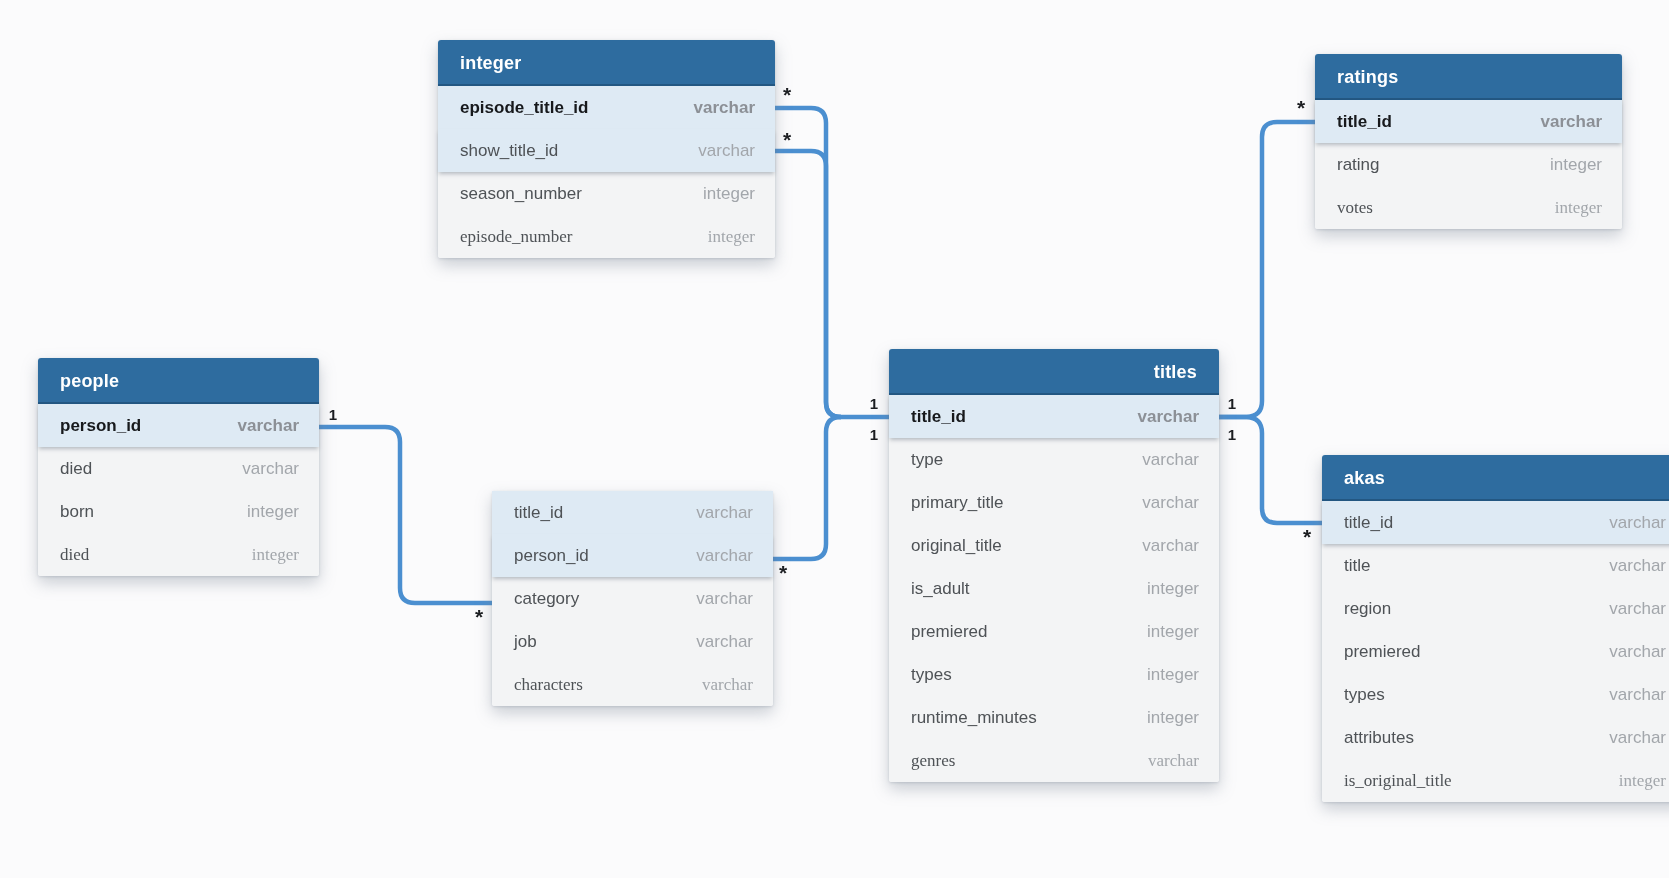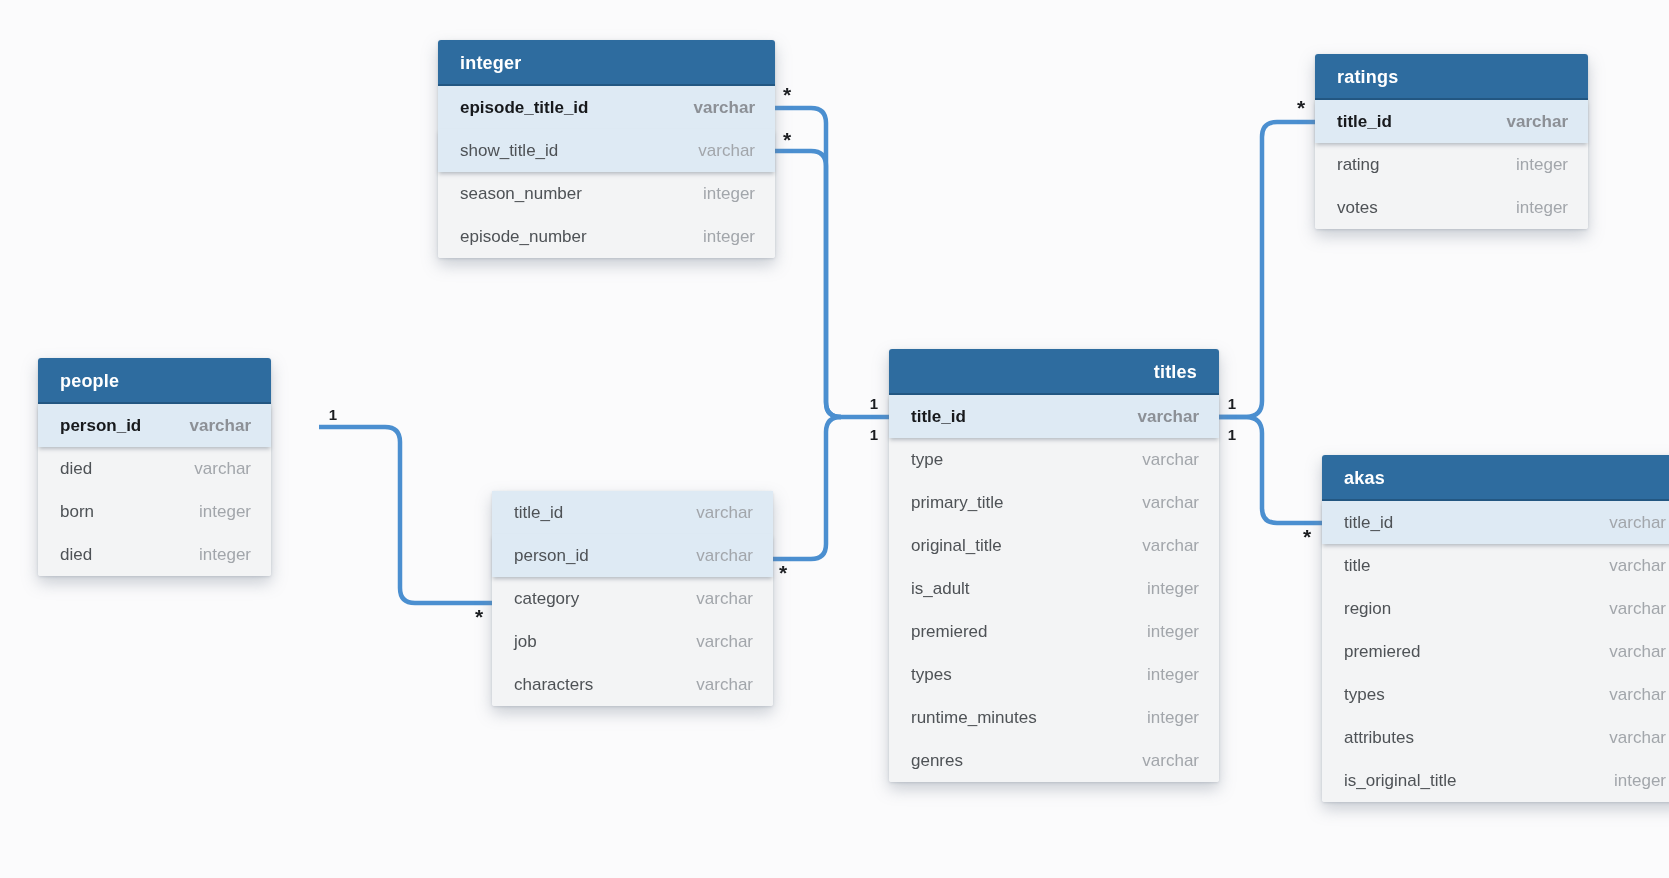--- a/index.html
+++ b/index.html
@@ -23,21 +23,21 @@
     background:var(--header,#2e6c9f); color:#ffffff;
     font-size:18px; font-weight:700; letter-spacing:.2px;
     border-radius:3px 3px 0 0;
     box-shadow:inset 0 -2px 0 rgba(15,48,78,.35);
   }
   .row {
     height:43px; display:flex; align-items:center; justify-content:space-between;
     padding:0 20px 0 22px; background:var(--row,#f3f4f5);
     font-size:17px; color:#4e5256;
   }
-  .row:last-child { border-radius:0 0 2px 2px; }
+  .row:last-child { border-radius:0 0 2px 2px;font-family:Liberation Serif, serif; }
   .row.key { background:var(--keyrow,#deeaf4); }
   .row.key-end { position:relative; z-index:1; box-shadow:0 3px 4px -1px rgba(90,102,118,.40); }
   .row .type { color:#a2a6ab; }
   .row.pk .col-name { font-weight:700; color:#17191c; }
   .row.pk .type { font-weight:700; color:#8c9096; }
 </style>
 </head>
 <body>
 
 <div class="canvas" id="canvas" style="--bg: #fbfbfc; --header: #2e6c9f; --keyrow: #deeaf4; --row: #f3f4f5; --line: #4b8fd0;">
@@ -72,21 +72,21 @@
       </div>
       <div class="row">
         <span class="col-name">season_number</span>
         <span class="type">integer</span>
       </div>
       <div class="row">
         <span class="col-name">episode_number</span>
         <span class="type">integer</span>
       </div>
     </div>
-    <div class="table" style="left: 38px; top: 358px; width: 233px;">
+    <div class="table" style="left: 38px; top: 358px; width: 281px;">
       <div class="table-header">people</div>
       <div class="row key pk key-end">
         <span class="col-name">person_id</span>
         <span class="type">varchar</span>
       </div>
       <div class="row">
         <span class="col-name">died</span>
         <span class="type">varchar</span>
       </div>
       <div class="row">
@@ -152,21 +152,21 @@
       </div>
       <div class="row">
         <span class="col-name">runtime_minutes</span>
         <span class="type">integer</span>
       </div>
       <div class="row">
         <span class="col-name">genres</span>
         <span class="type">varchar</span>
       </div>
     </div>
-    <div class="table" style="left: 1315px; top: 54px; width: 273px;">
+    <div class="table" style="left: 1315px; top: 54px; width: 307px;">
       <div class="table-header">ratings</div>
       <div class="row key pk key-end">
         <span class="col-name">title_id</span>
         <span class="type">varchar</span>
       </div>
       <div class="row">
         <span class="col-name">rating</span>
         <span class="type">integer</span>
       </div>
       <div class="row">

